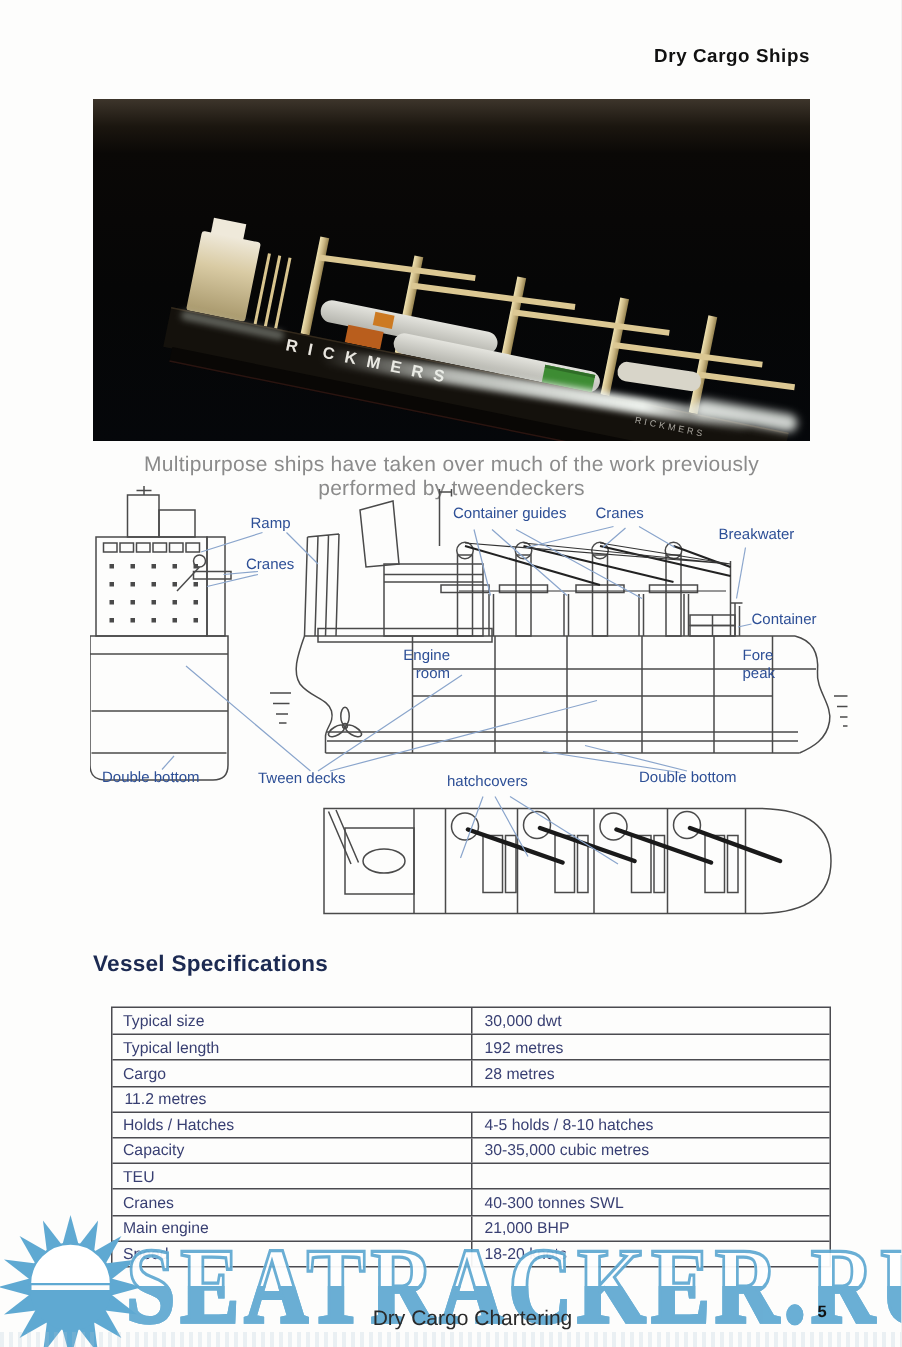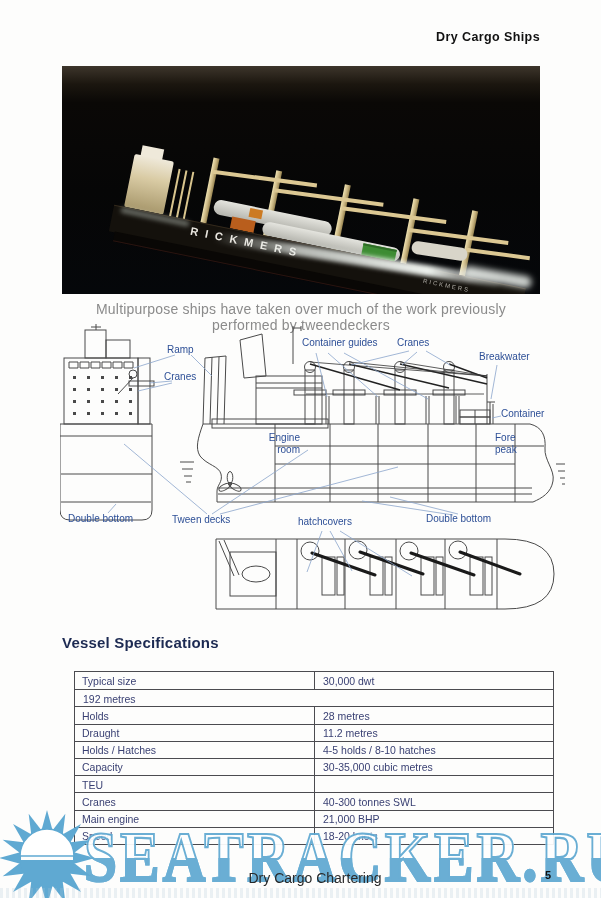--- a/index.html
+++ b/index.html
@@ -260,28 +260,28 @@
   </div>
 
   <div class="spec-title">Vessel Specifications</div>
 
   <div class="spec-table">
     <div class="spec-row">
         <div class="spec-label">Typical size</div>
         <div class="spec-value">30,000 dwt</div>
       </div>
     <div class="spec-row">
+        <div class="spec-label">Typical length</div>
         <div class="spec-value">192 metres</div>
       </div>
     <div class="spec-row">
-        <div class="spec-label">Holds</div>
+        <div class="spec-label">Cargo</div>
         <div class="spec-value">28 metres</div>
       </div>
     <div class="spec-row">
-        <div class="spec-label">Draught</div>
         <div class="spec-value">11.2 metres</div>
       </div>
     <div class="spec-row">
         <div class="spec-label">Holds / Hatches</div>
         <div class="spec-value">4-5 holds / 8-10 hatches</div>
       </div>
     <div class="spec-row">
         <div class="spec-label">Capacity</div>
         <div class="spec-value">30-35,000 cubic metres</div>
       </div>

